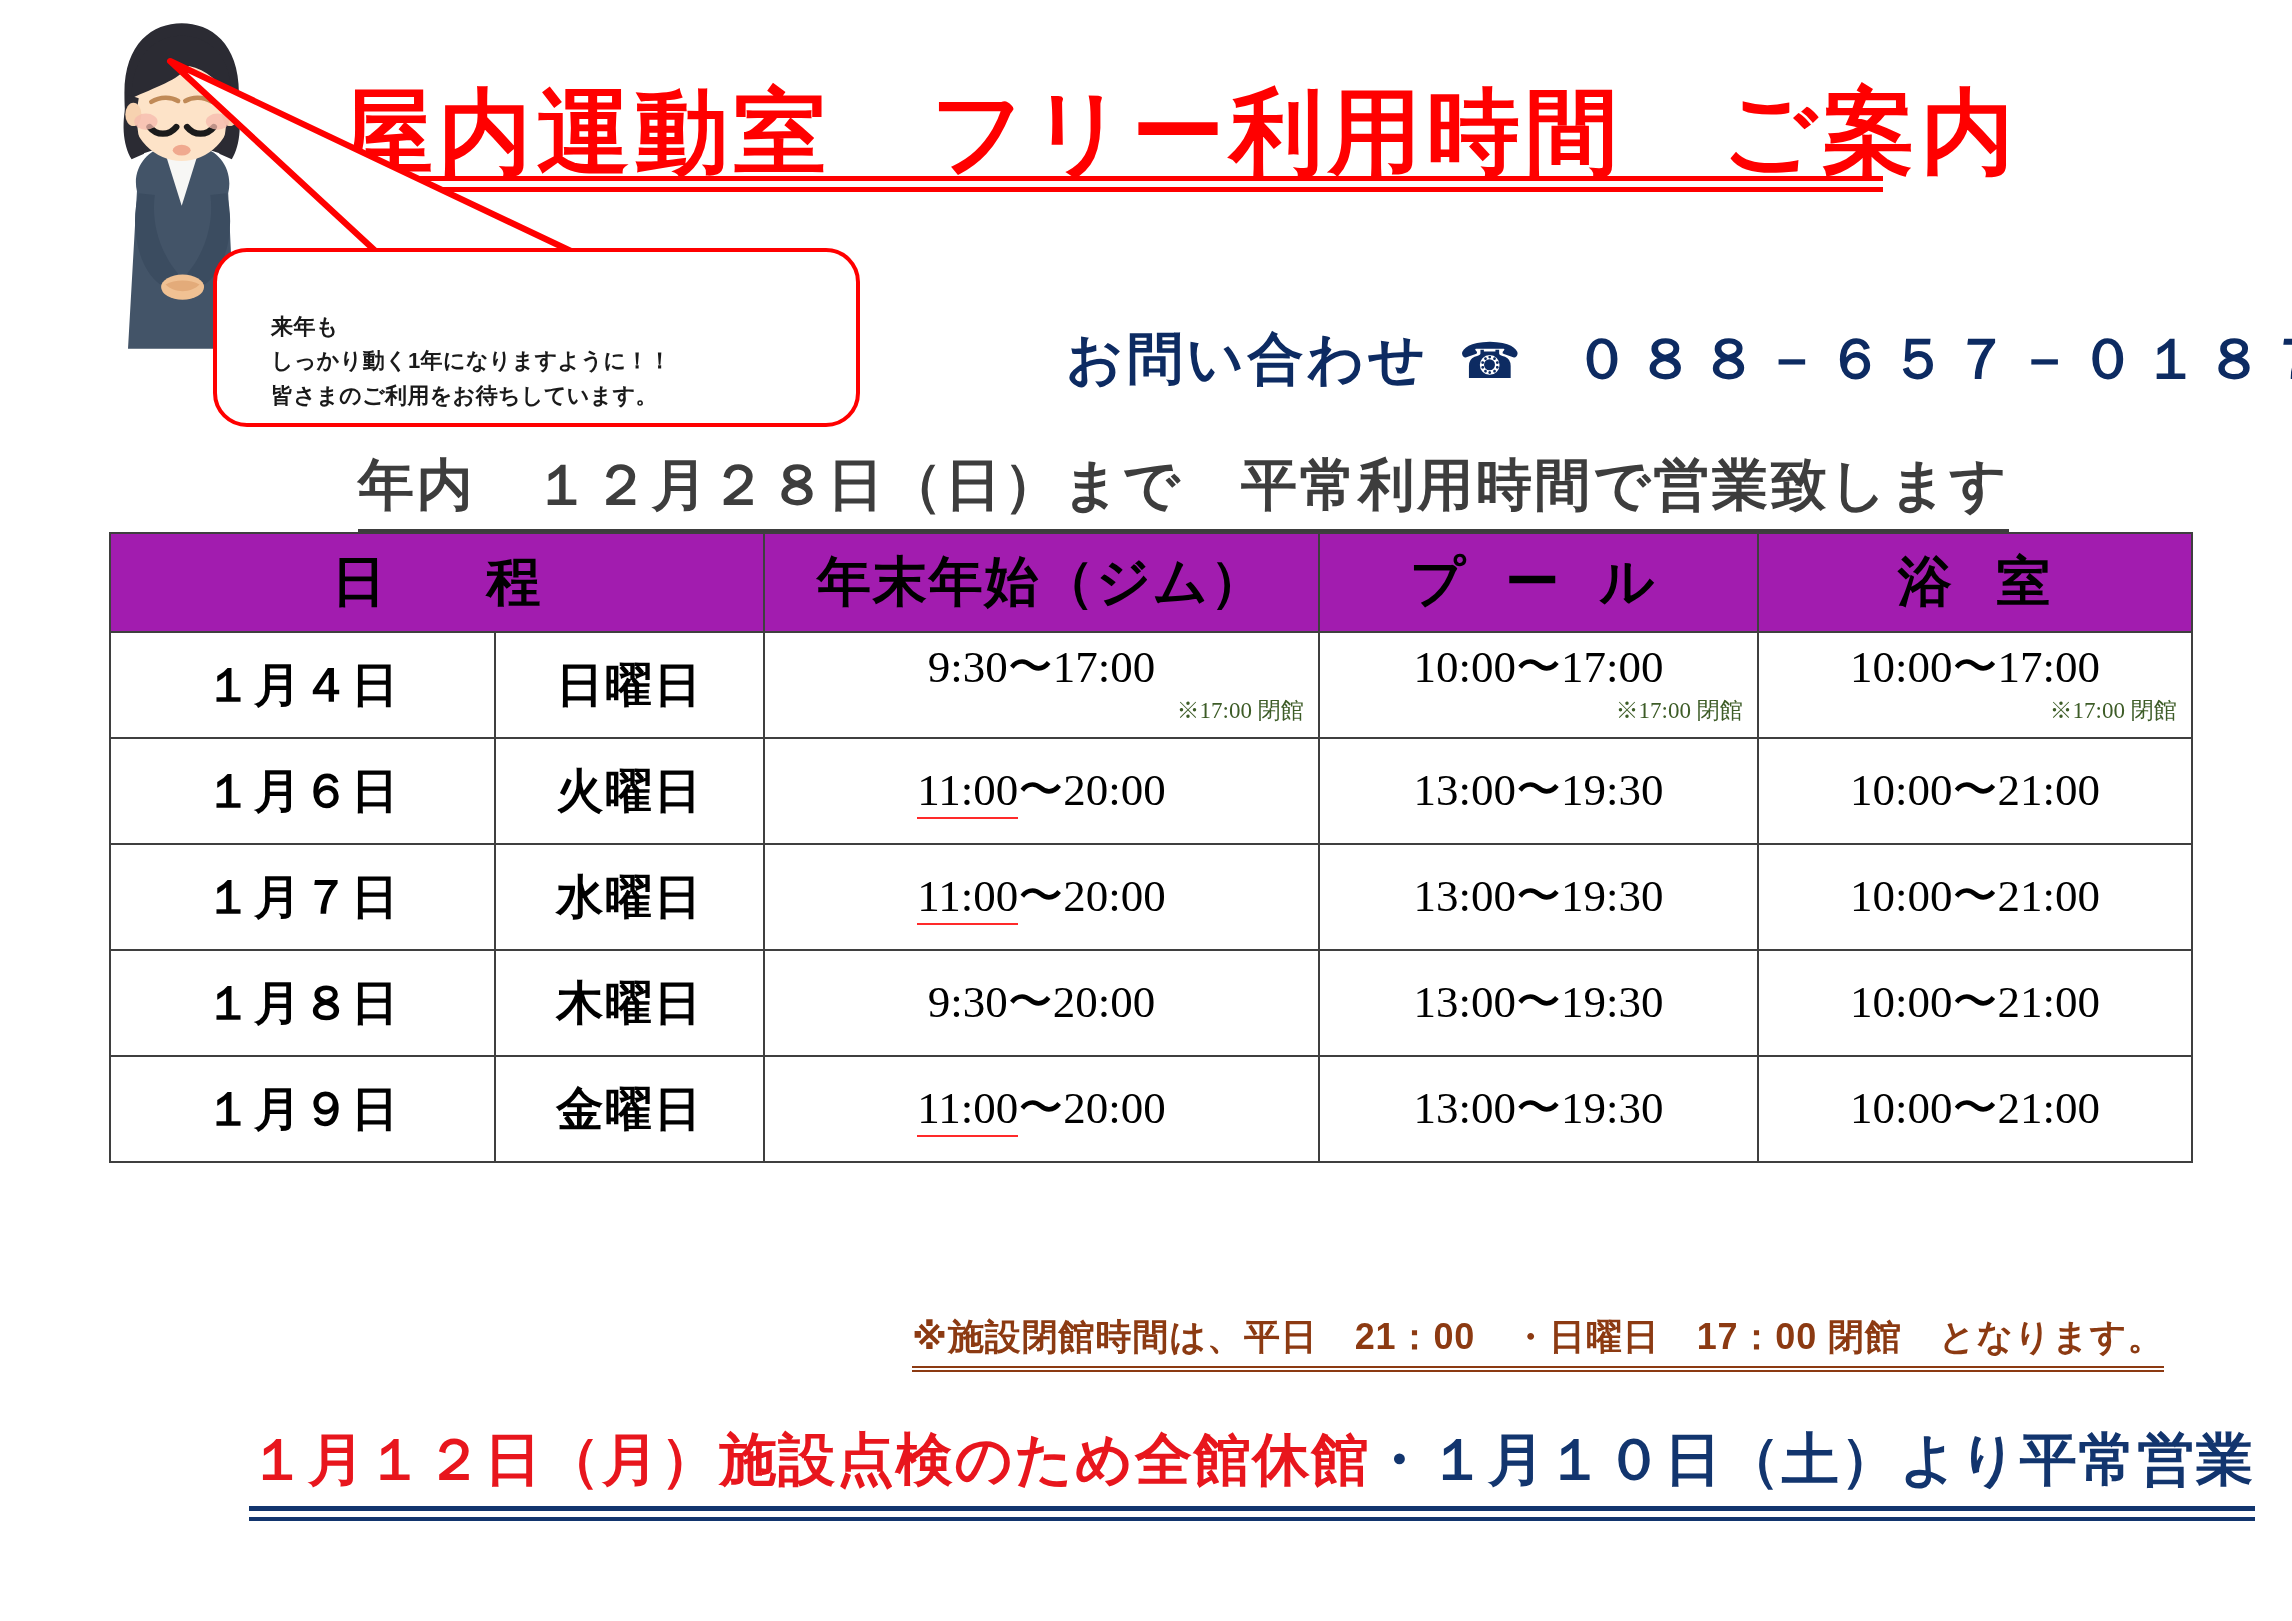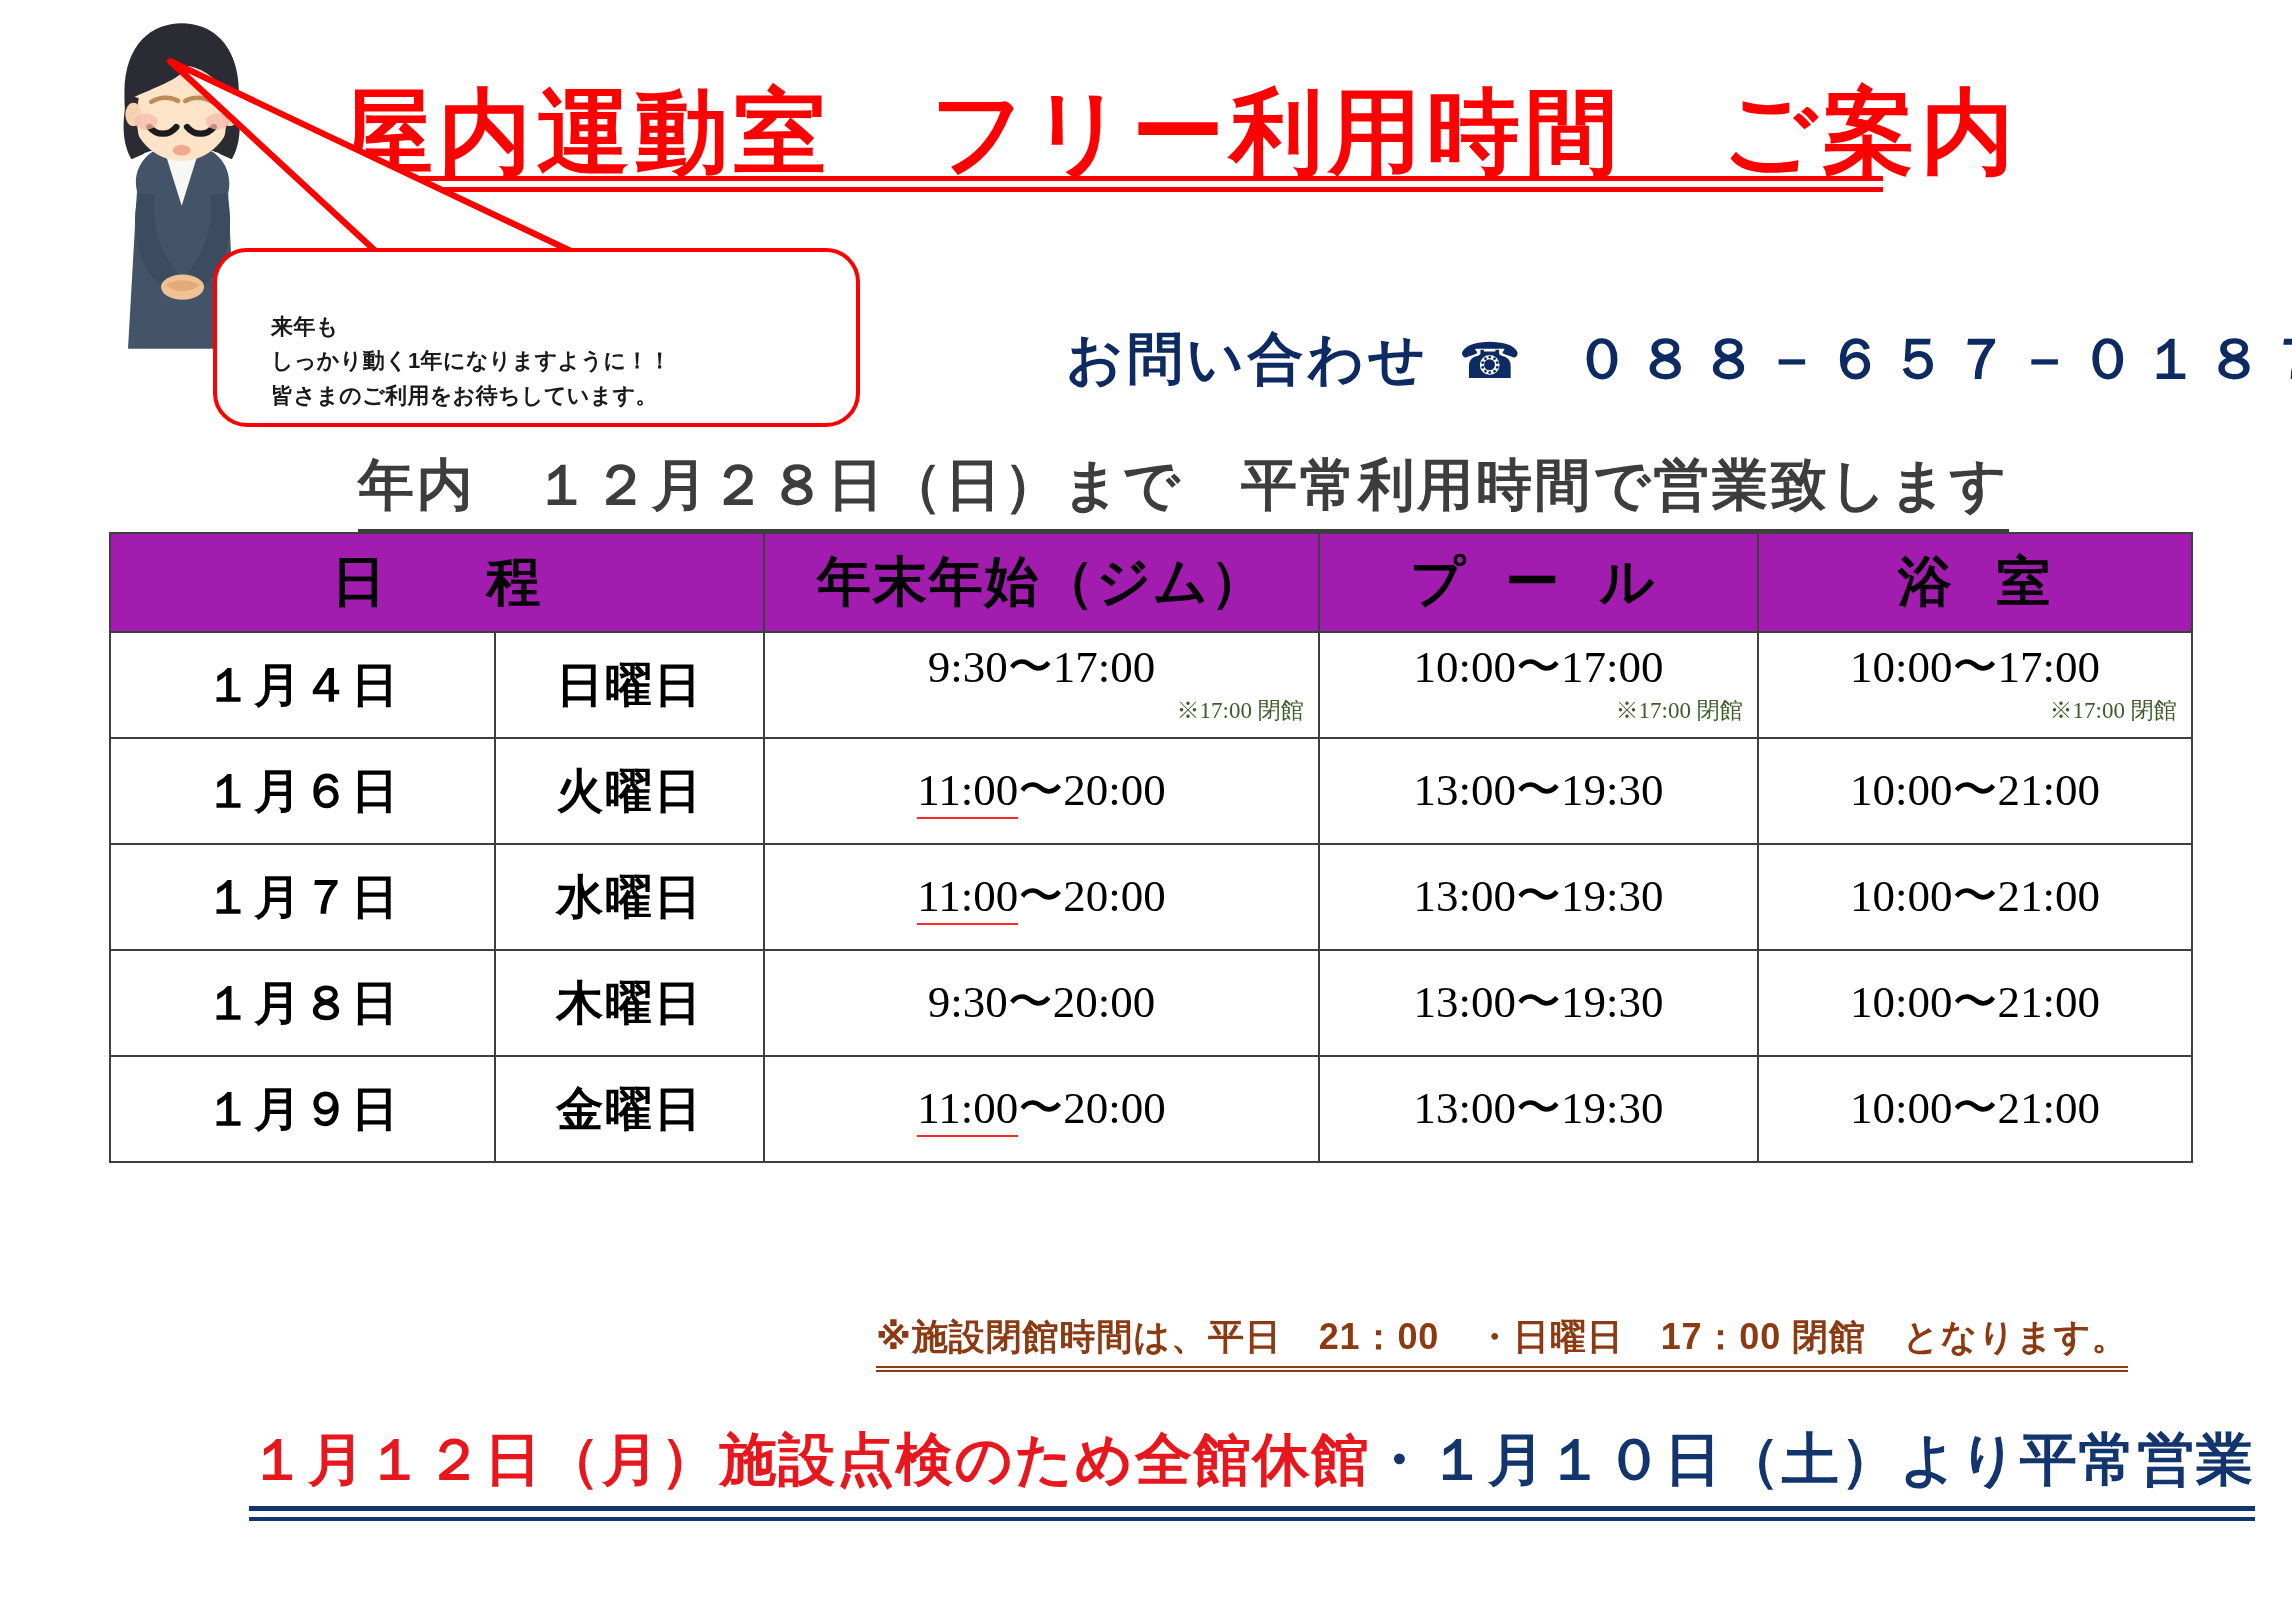--- a/index.html
+++ b/index.html
@@ -192,21 +192,21 @@
   td.cell-closed {
     font-size: 47px;
     font-weight: bold;
     color: #ff0000;
     letter-spacing: 3.6px;
   }
 
   
   #footnote-wrap {
     position: absolute;
-    left: 876px;
+    left: 912px;
     top: 1313px;
     white-space: nowrap;
   }
   #footnote {
     font-size: 36px;
     font-weight: bold;
     color: #8c3a12;
     letter-spacing: 0.9px;
   }
   #footnote-rule {

